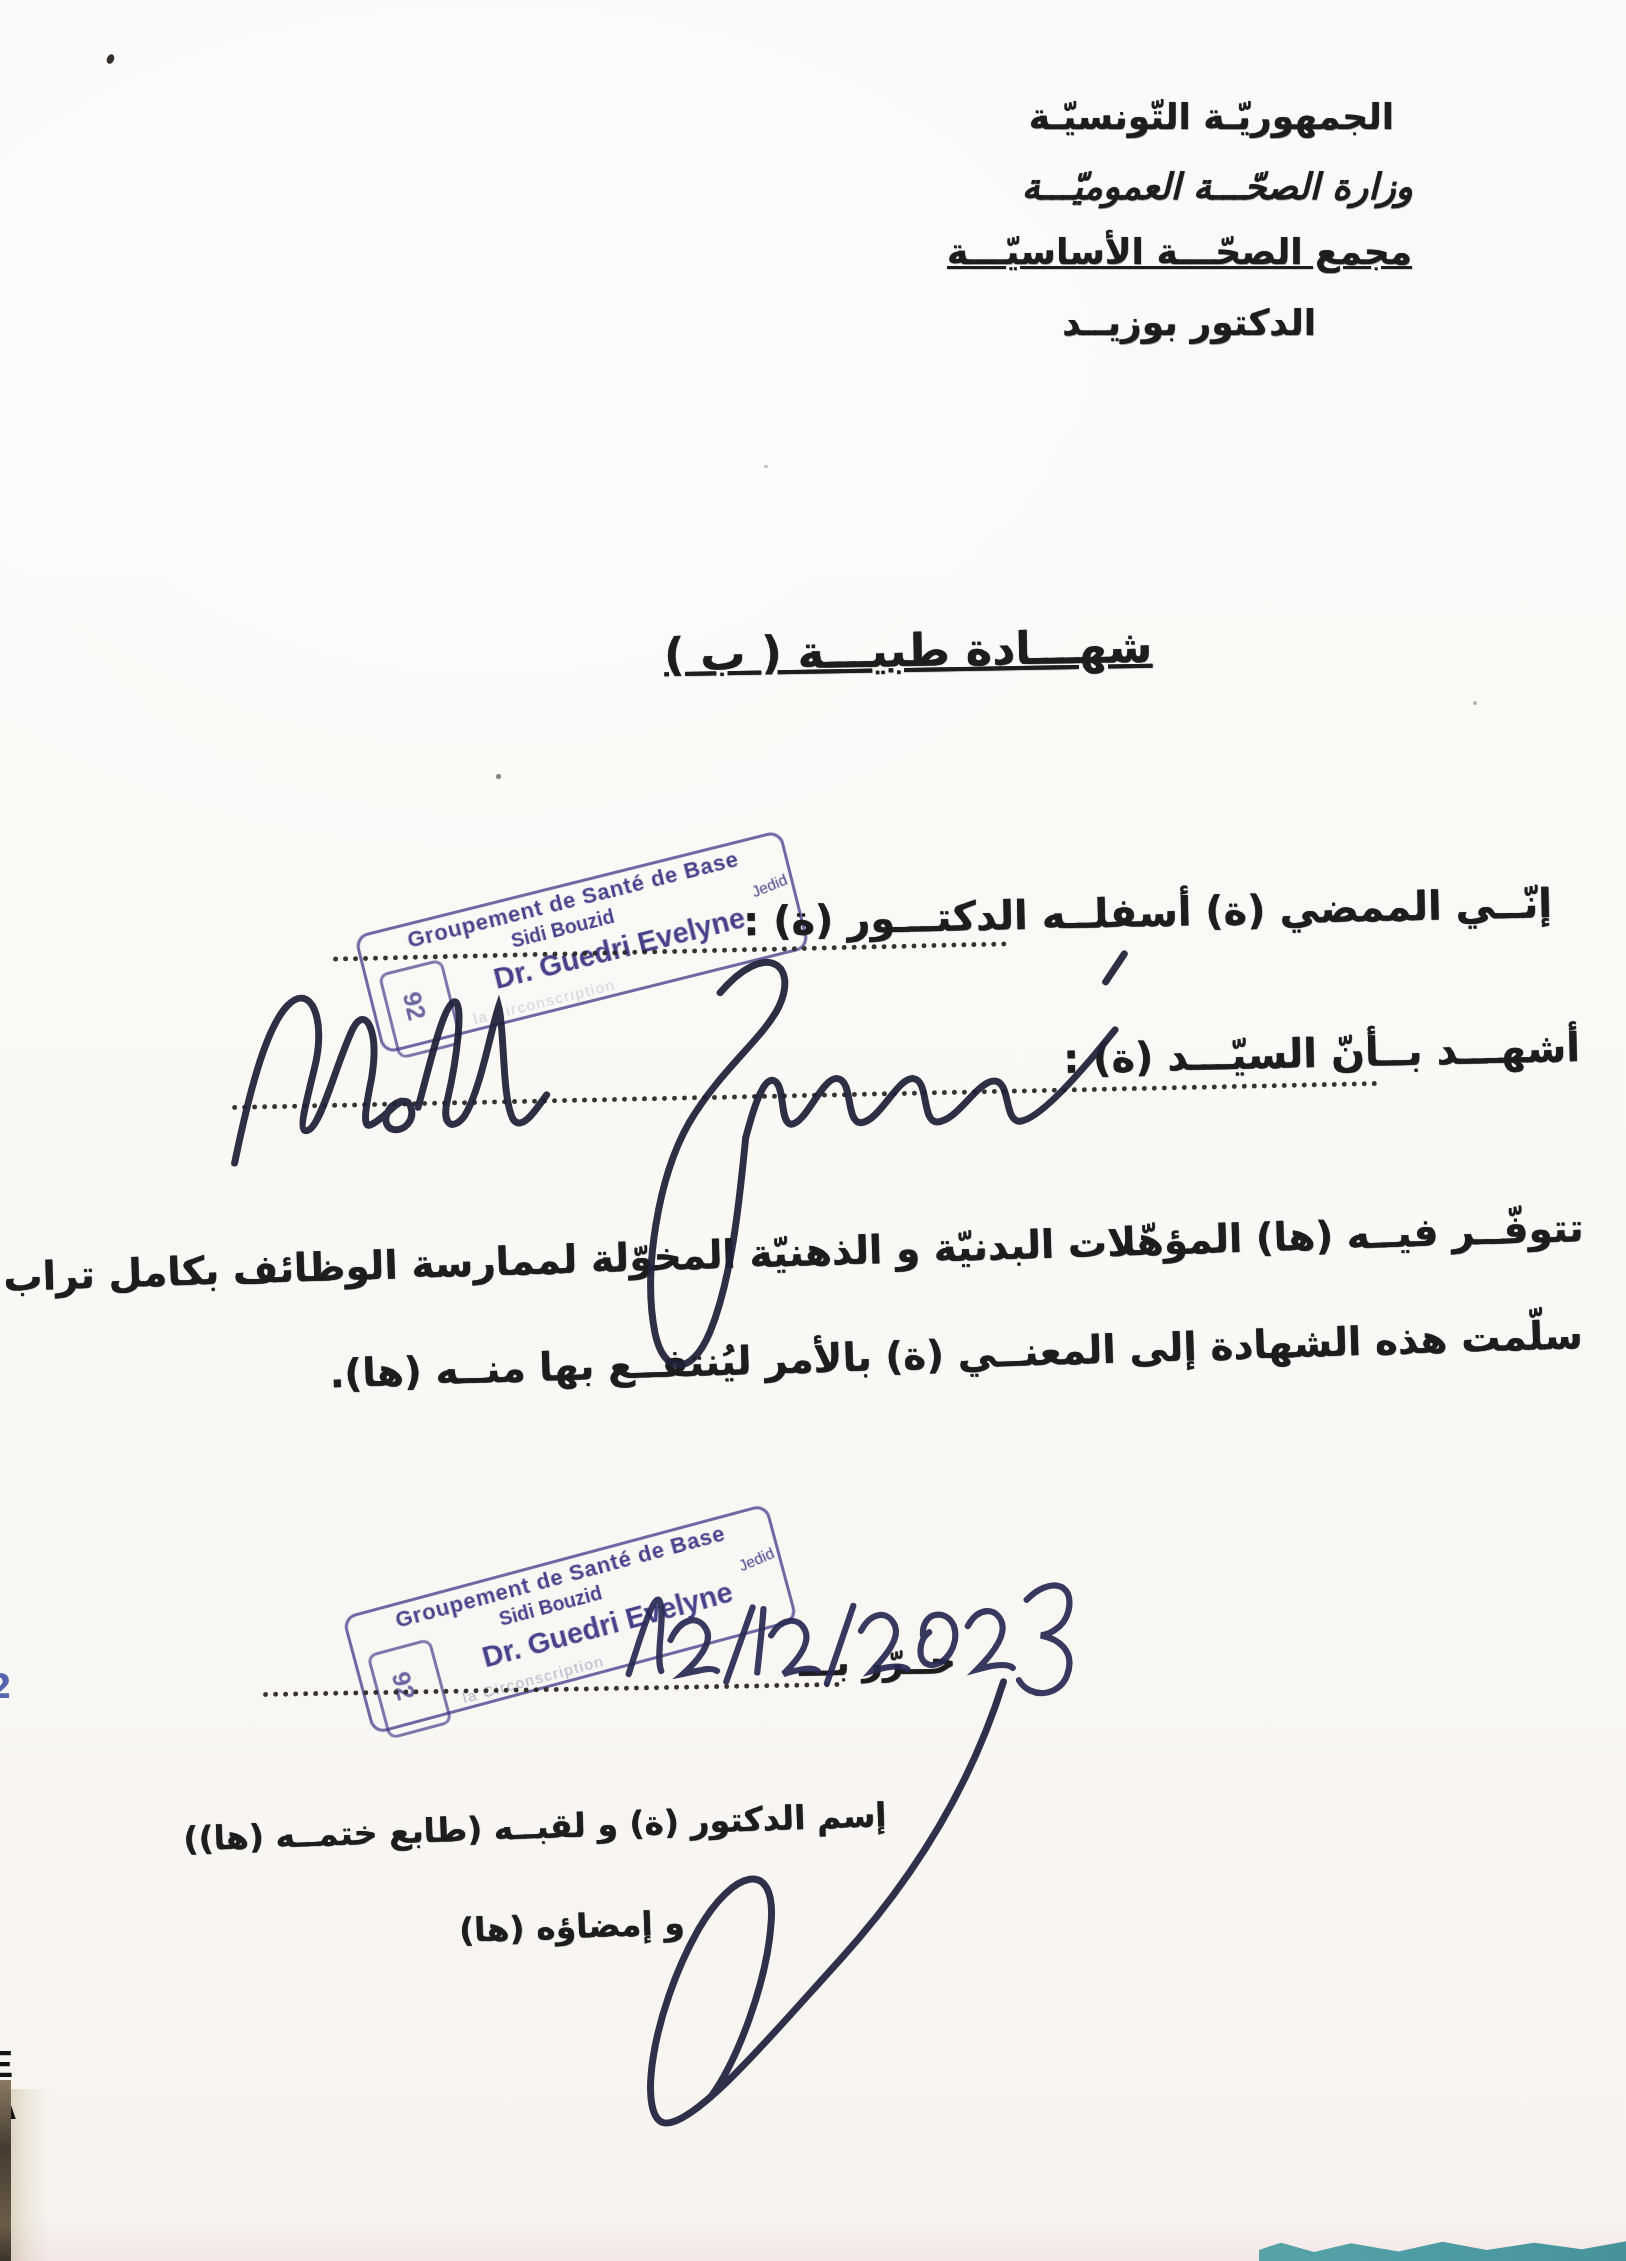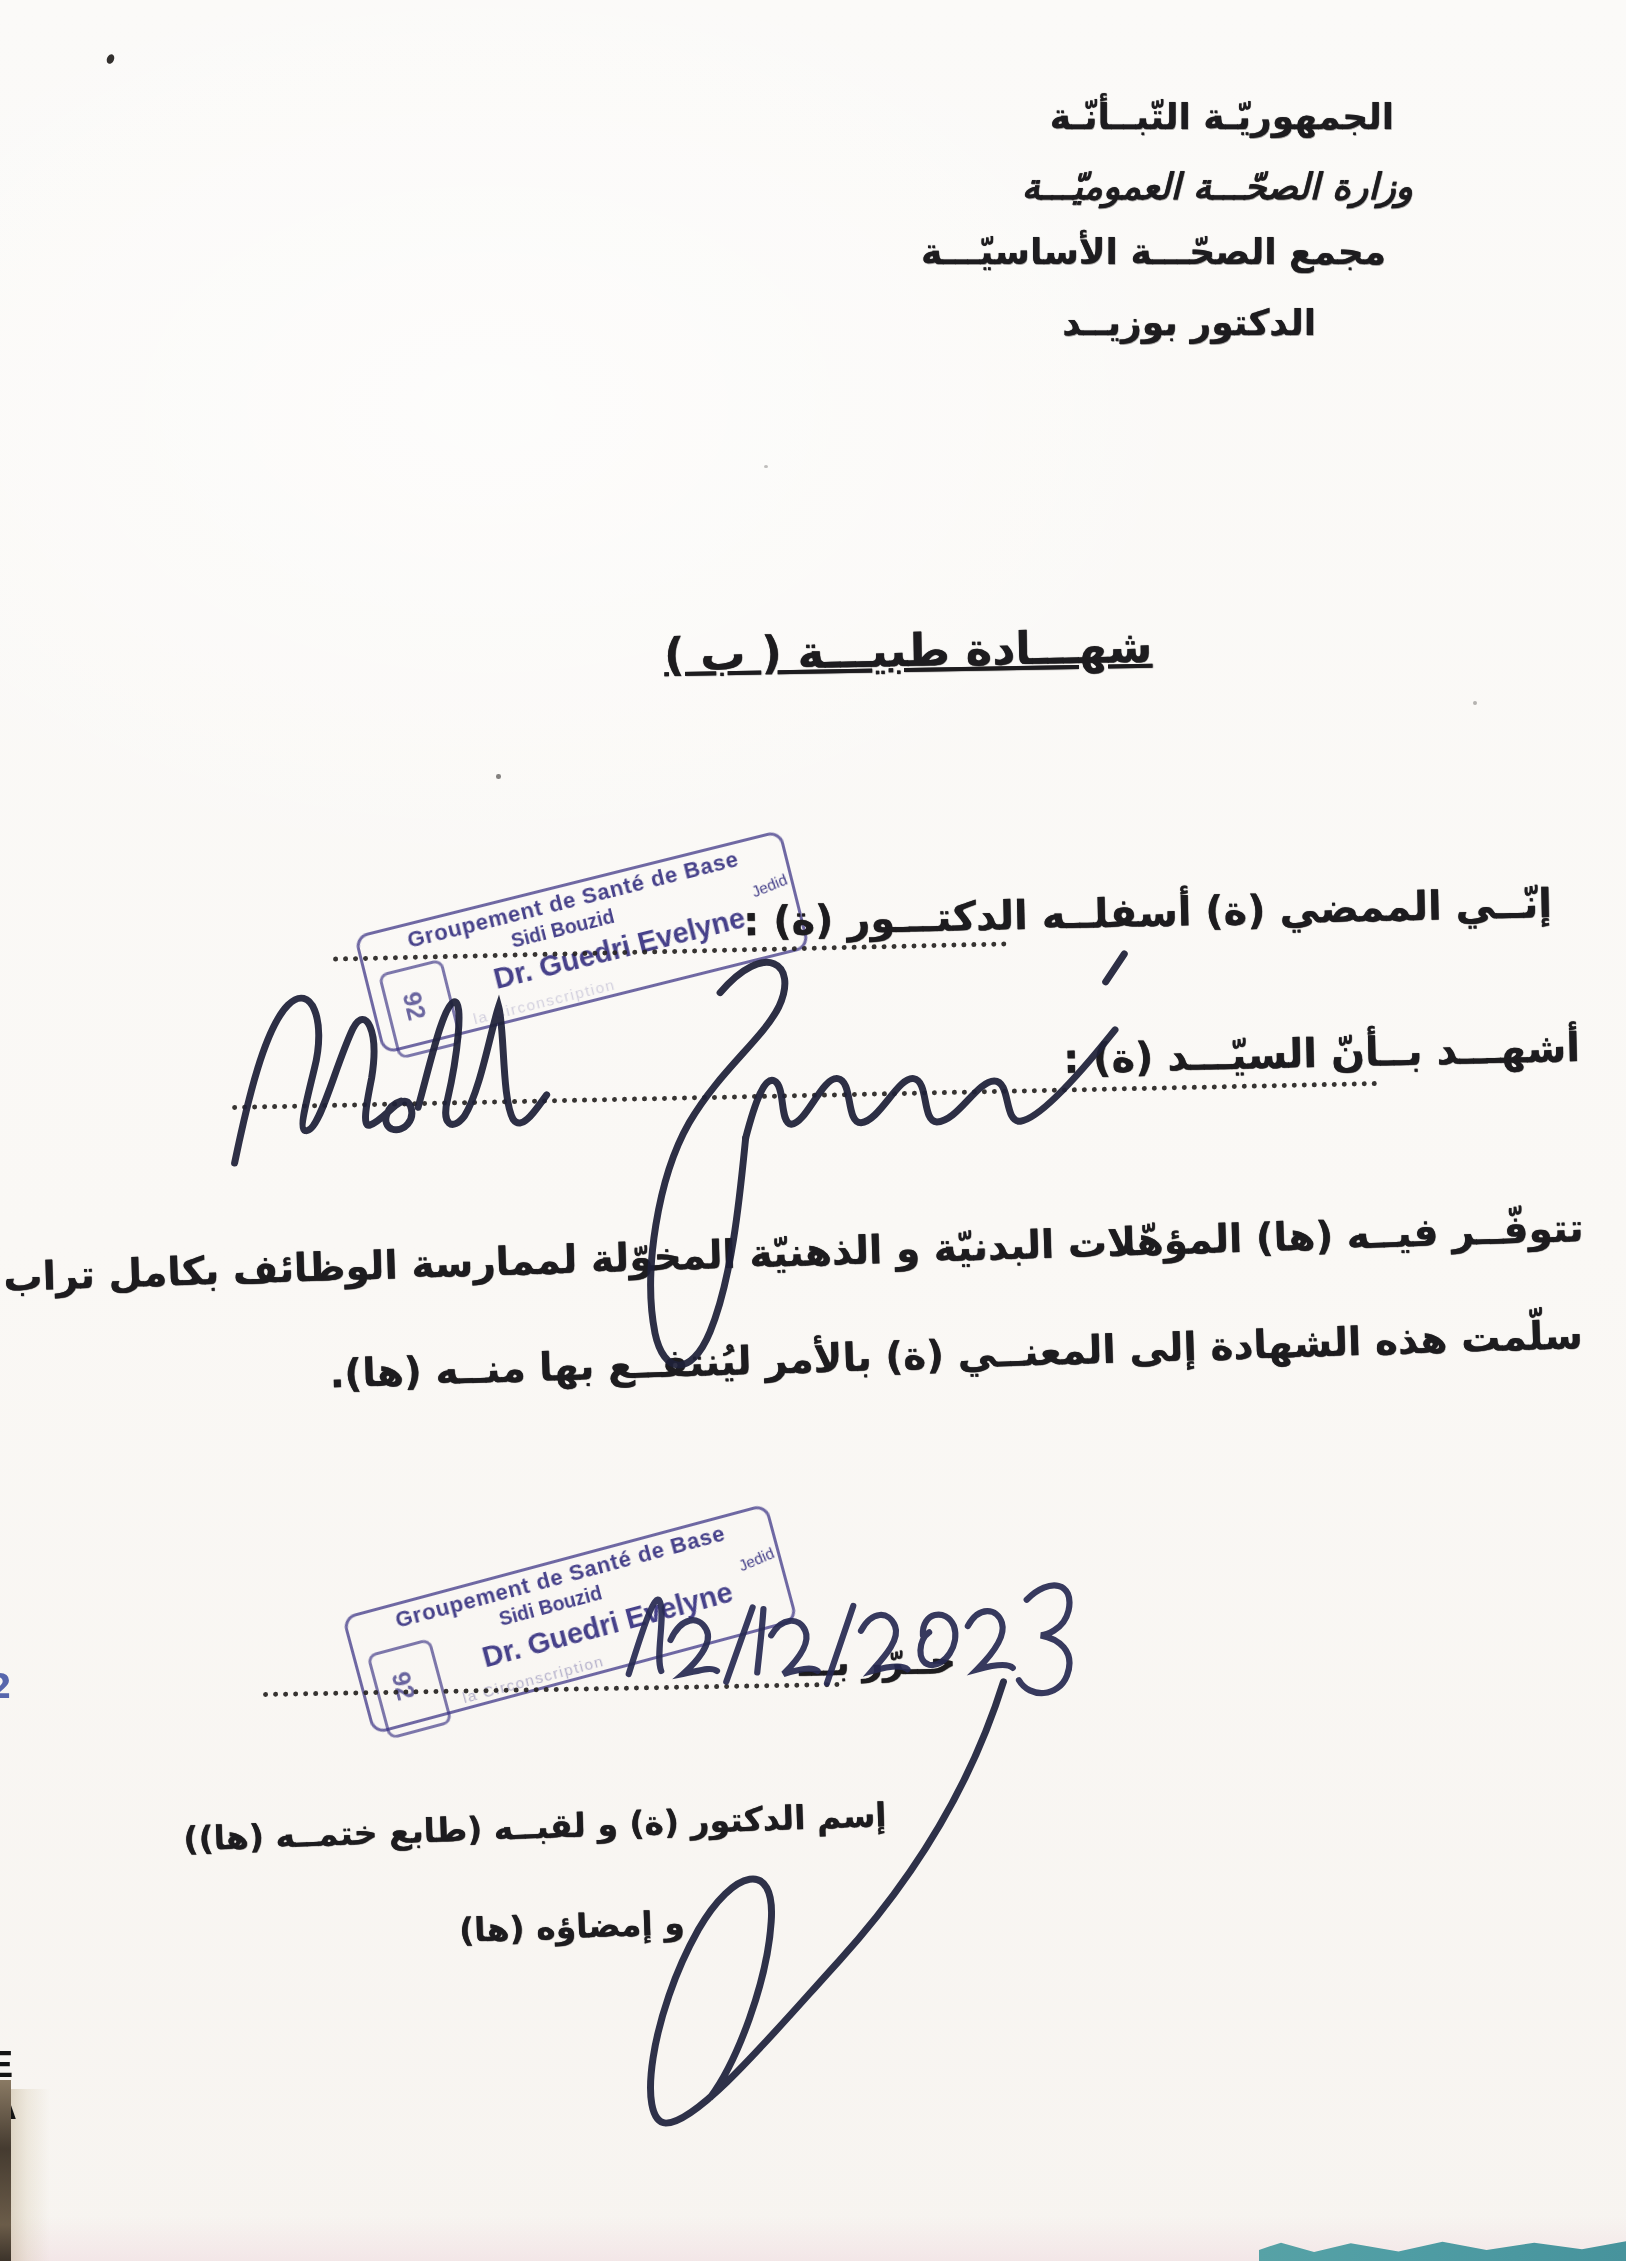--- a/index.html
+++ b/index.html
@@ -49,23 +49,23 @@
   .pink-wash{position:absolute;left:0;top:2216px;width:1626px;height:45px;z-index:1;
     background:linear-gradient(180deg,rgba(224,168,192,0),rgba(224,168,192,.18));}
   .speck{position:absolute;background:#33302e;border-radius:50%;z-index:2;}
 </style>
 </head>
 <body>
 
 <div class="page">
 
   <div>
-    <div class="ar hdr" style="top:99px;right:232px;">الجمهوريّـة التّبــأنّـة</div>
+    <div class="ar hdr" style="top:99px;right:232px;">الجمهوريّـة التّونسيّـة</div>
     <div class="ar hdr" style="top:169px;right:213px;font-style:italic;">وزارة الصحّـــة العموميّـــة</div>
-    <div class="ar hdr" style="top:234px;right:240px;">مجمع الصحّـــة الأساسيّـــة</div>
+    <div class="ar hdr" style="top:234px;right:214px;text-decoration:underline;">مجمع الصحّـــة الأساسيّـــة</div>
     <div class="ar hdr" style="top:305px;right:310px;">الدكتور بوزيــد</div>
   </div>
 
   <div class="ar title" style="top:624px;left:664px;">شهـــادة طبيـــة ( ب )</div>
 
   <div class="ar" style="top:880px;right:74px;font-size:40px;transform:rotate(-1.3deg);transform-origin:right center;">إنّــي الممضي (ة) أسفلــه الدكتـــور (ة) :</div>
   <div class="leader" style="left:333px;top:949px;width:674px;transform:rotate(-1.3deg);"></div>
 
   <div class="stamp" style="left:362px;top:881px;transform:rotate(-14deg);">
     <div class="org">Groupement de Santé de Base</div>

